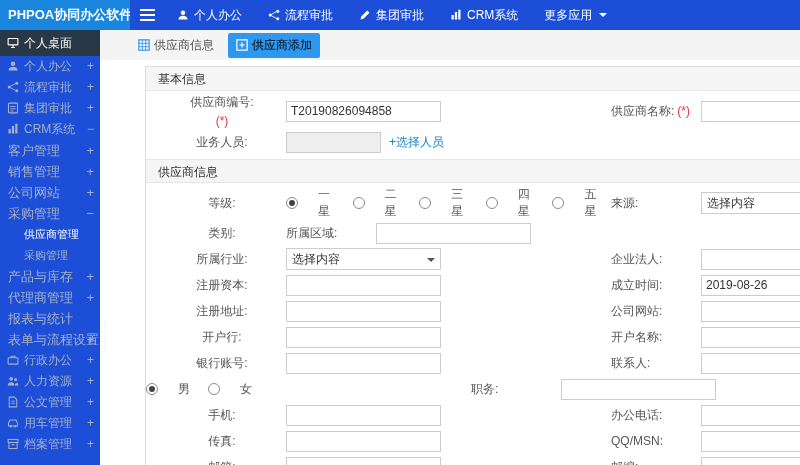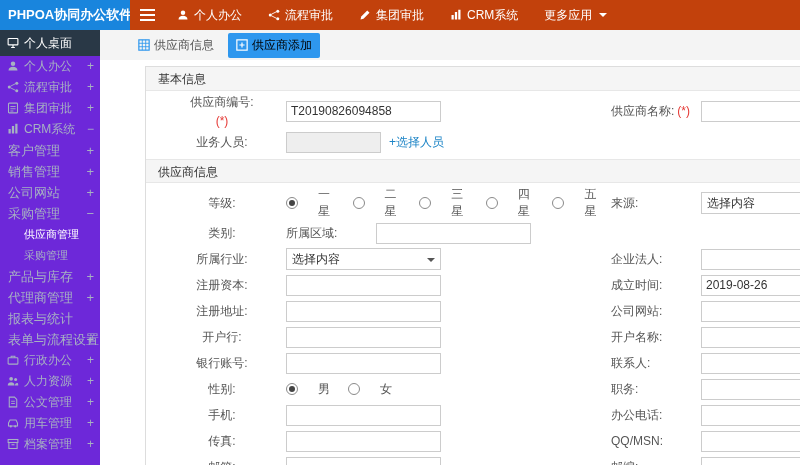--- a/index.html
+++ b/index.html
@@ -1,34 +1,34 @@
 <!DOCTYPE html>
 <html><head>
 <meta charset="utf-8">
 <style>
   * { margin:0; padding:0; box-sizing:border-box; }
   html,body { width:800px; height:465px; overflow:hidden; background:#fff;
               font-family:"Liberation Sans","DejaVu Sans",sans-serif; font-size:12px; }
 
   
-  .topbar { position:fixed; top:0; left:0; right:0; height:30px; background:#c2410c;
+  .topbar { position:fixed; top:0; left:0; right:0; height:30px; background:#1d4ed8;
             color:#fff; display:flex; align-items:center; z-index:20; }
   .logo { width:130px; height:30px; background:#1985dd; font-weight:bold; font-size:13px;
           line-height:30px; padding-left:8px; white-space:nowrap; overflow:hidden; }
   .hamburger { width:34px; height:30px; display:flex; flex-direction:column; justify-content:center;
                align-items:center; gap:3px; cursor:pointer; }
   .hamburger span { display:block; width:15px; height:2px; background:#fff; }
   .topnav { display:flex; align-items:center; height:30px; }
   .nav-item { display:flex; align-items:center; gap:5px; padding:0 13px; height:30px;
               color:#fff; cursor:pointer; white-space:nowrap; }
   .caret { width:0; height:0; border-left:4px solid transparent; border-right:4px solid transparent;
            border-top:4px solid #fff; margin-left:2px; }
 
   
-  .sidebar { position:fixed; top:30px; left:0; bottom:0; width:100px; background:#6d28d9;
+  .sidebar { position:fixed; top:30px; left:0; bottom:0; width:100px; background:#1d4ed8;
              color:#a7b1c2; z-index:10; overflow:hidden; }
   .side-item { position:relative; height:21px; line-height:21px; padding-left:24px;
                cursor:pointer; white-space:nowrap; }
   .side-item .sicon { position:absolute; left:7px; top:4px; width:12px; height:12px; }
   .side-item.lvl1 { padding-left:8px; font-size:13px; }
   .side-item.lvl2 { padding-left:24px; font-size:11px; }
   .side-item.active0 { height:26px; line-height:26px; background:#293846; color:#fff; }
   .side-item.active0 .sicon { top:7px; }
   .side-item.active2 { color:#fff; }
   .toggle { position:absolute; right:6px; top:0; }
@@ -461,23 +461,20 @@
         </div>
       <div class="rcell">
           <span>联系人:</span>
         </div>
       <div class="c2cell">
           <input class="txt" style="">
         </div>
     </div>
 
     <div class="frow">
-      <div class="lcell">
-          <span>性别:</span>
-        </div>
       <div class="ccell">
         <label class="radio-opt">
             <span class="radio checked"></span>
             <span>男</span>
           </label>
         <label class="radio-opt">
             <span class="radio"></span>
             <span>女</span>
           </label>
       </div>

